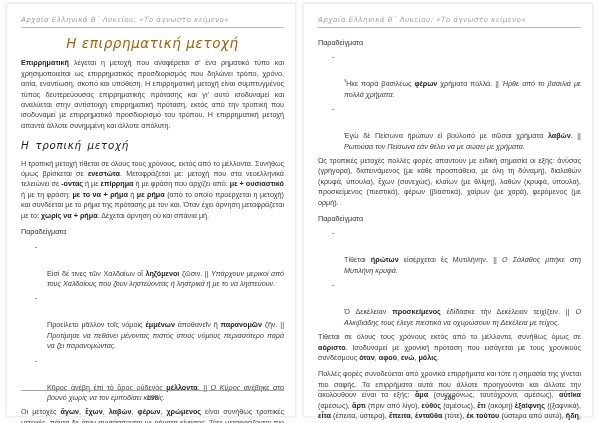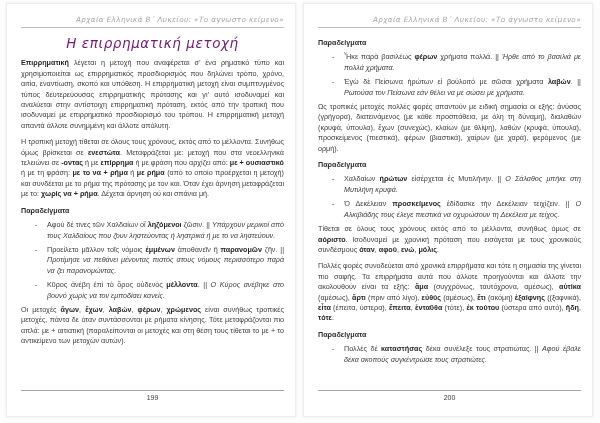--- a/index.html
+++ b/index.html
@@ -10,21 +10,21 @@
   .spread{position:relative;width:600px;height:423px;background:#fdfdfd;}
   .page{
     position:absolute;top:3px;height:414px;width:290px;
     background:#ffffff;border:1px solid #ededed;box-sizing:border-box;
     box-shadow:0 0 3px rgba(0,0,0,0.07);
   }
   .page-left{left:6px;}
   .page-right{left:303px;}
   .running-header{
     margin:11px 11px 0 14px;
-    text-align:right;
+    text-align:left;
     font-family:"DejaVu Sans",sans-serif;
     font-style:italic;
     font-size:7.2px;
     letter-spacing:0.4px;
     color:#a3a3a3;
     padding-bottom:3px;
     border-bottom:1px solid #bcbcbc;
     white-space:nowrap;
   }
   .content{
@@ -32,47 +32,47 @@
     color:#3b3b3b;
     font-size:7.2px;
     line-height:10.4px;
   }
   .title{
     font-family:"DejaVu Sans",sans-serif;
     font-style:italic;
     font-size:13.5px;
     letter-spacing:0.6px;
     text-align:center;
-    color:#701a75;
+    color:#a16207;
     margin:6px 0 10px 0;
   }
   .heading{
     font-family:"DejaVu Sans",sans-serif;
     font-style:italic;
     font-size:10.3px;
     letter-spacing:0.7px;
     word-spacing:2px;
     color:#1d1d1d;
     margin:9px 0 8px 0;
   }
   .para{
     text-align:justify;
     margin:0 0 6px 0;
   }
   .label{
-    font-weight:bold;
+    font-weight:normal;
     color:#2e2e2e;
     margin:1px 0 4px 0;
   }
   .bullet{
     display:flex;
     margin:0 0 4px 14px;
   }
   .bullet .dash{flex:0 0 12px;color:#3b3b3b;}
-  .bullet .btext{flex:1;text-align:justify;}
+  .bullet .btext{flex:1;text-align:justify;margin-top:27px;}
   .b{font-weight:bold;color:#262626;}
   .i{font-style:italic;}
   .page-footer{
     position:absolute;left:14px;right:11px;bottom:15px;
   }
   .footer-rule{border-top:1px solid #a5a5a5;height:0;}
   .page-number{
     text-align:center;
     font-size:7px;
     color:#3a3a3a;
@@ -82,25 +82,26 @@
 </head>
 <body>
 
 <div class="spread">
 
   <section class="page page-left">
     <div class="running-header">Αρχαία Ελληνικά Β΄ Λυκείου: «Το άγνωστο κείμενο»</div>
     <div class="content">
         <div class="title"><span>Η επιρρηματική μετοχή</span></div>
         <div class="para"><span class="b">Επιρρηματική</span><span> λέγεται η μετοχή που αναφέρεται σ’ ένα ρηματικό τύπο και χρησιμοποιείται ως επιρρηματικός προσδιορισμός που δηλώνει τρόπο, χρόνο, αιτία, εναντίωση, σκοπό και υπόθεση. Η επιρρηματική μετοχή είναι συμπτυγμένος τύπος δευτερεύουσας επιρρηματικής πρότασης και γι’ αυτό ισοδυναμεί και αναλύεται στην αντίστοιχη επιρρηματική πρόταση, εκτός από την τροπική που ισοδυναμεί με επιρρηματικό προσδιορισμό του τρόπου. Η επιρρηματική μετοχή απαντά άλλοτε συνημμένη και άλλοτε απόλυτη.</span></div>
+        <div class="heading"><span>Η τροπική μετοχή</span></div>
         <div class="para"><span>Η τροπική μετοχή τίθεται σε όλους τους χρόνους, εκτός από το μέλλοντα. Συνήθως όμως βρίσκεται σε </span><span class="b">ενεστώτα</span><span>. Μεταφράζεται με: μετοχή που στα νεοελληνικά τελειώνει σε </span><span class="b">-οντας</span><span> ή με </span><span class="b">επίρρημα</span><span> ή με φράση που αρχίζει από: </span><span class="b">με + ουσιαστικό</span><span> ή με τη φράση: </span><span class="b">με το να + ρήμα</span><span> ή </span><span class="b">με ρήμα</span><span> (από το οποίο προέρχεται η μετοχή) και συνδέεται με το ρήμα της πρότασης με τον και. Όταν έχει άρνηση μεταφράζεται με το: </span><span class="b">χωρίς να + ρήμα</span><span>. Δέχεται άρνηση ού και σπάνια μή.</span></div>
         <div class="label"><span>Παραδείγματα</span></div>
         <div class="bullet">
           <span class="dash">-</span>
-          <span class="btext"><span>Αφού δέ τινες τῶν Χαλδαίων οἳ </span><span class="b">ληζόμενοι</span><span> ζῶσιν. || </span><span class="i">Υπάρχουν μερικοί από τους Χαλδαίους που ζουν ληστεύοντας ή ληστρικά ή με το να ληστεύουν.</span></span>
+          <span class="btext"><span>Εἰσὶ δέ τινες τῶν Χαλδαίων οἳ </span><span class="b">ληζόμενοι</span><span> ζῶσιν. || </span><span class="i">Υπάρχουν μερικοί από τους Χαλδαίους που ζουν ληστεύοντας ή ληστρικά ή με το να ληστεύουν.</span></span>
         </div>
         <div class="bullet">
           <span class="dash">-</span>
           <span class="btext"><span>Προείλετο μᾶλλον τοῖς νόμοις </span><span class="b">ἐμμένων</span><span> ἀποθανεῖν ἢ </span><span class="b">παρανομῶν</span><span> ζῆν. || </span><span class="i">Προτίμησε να πεθάνει μένοντας πιστός στους νόμους περισσότερο παρά να ζει παρανομώντας.</span></span>
         </div>
         <div class="bullet">
           <span class="dash">-</span>
           <span class="btext"><span>Κῦρος ἀνέβη ἐπὶ τὸ ὄρος οὐδενὸς </span><span class="b">μέλλοντα</span><span>. || </span><span class="i">Ο Κύρος ανέβηκε στο βουνό χωρίς να τον εμποδίσει κανείς.</span></span>
         </div>
         <div class="para"><span>Οι μετοχές </span><span class="b">ἄγων</span><span>, </span><span class="b">ἔχων</span><span>, </span><span class="b">λαβών</span><span>, </span><span class="b">φέρων</span><span>, </span><span class="b">χρώμενος</span><span> είναι συνήθως τροπικές μετοχές, πάντα δε όταν συντάσσονται με ρήματα κίνησης. Τότε μεταφράζονται πιο απλά: με + αιτιατική (παραλείπονται οι μετοχές και στη θέση τους τίθεται το με + το αντικείμενο των μετοχών αυτών).</span></div>
@@ -120,21 +121,21 @@
           <span class="btext"><span>Ἧκε παρὰ βασιλέως </span><span class="b">φέρων</span><span> χρήματα πολλά. || </span><span class="i">Ήρθε από το βασιλιά με πολλά χρήματα.</span></span>
         </div>
         <div class="bullet">
           <span class="dash">-</span>
           <span class="btext"><span>Ἐγὼ δὲ Πείσωνα ἠρώτων εἰ βούλοιτό με σῶσαι χρήματα </span><span class="b">λαβών</span><span>. || </span><span class="i">Ρωτούσα τον Πείσωνα εάν θέλει να με σώσει με χρήματα.</span></span>
         </div>
         <div class="para"><span>Ως τροπικές μετοχές πολλές φορές απαντούν με ειδική σημασία οι εξής: ἀνύσας (γρήγορα), διατεινάμενος (με κάθε προσπάθεια, με όλη τη δύναμη), διαλαθών (κρυφά, ύπουλα), ἔχων (συνεχώς), κλαίων (με θλίψη), λαθών (κρυφά, ύπουλα), προσκείμενος (πιεστικά), φέρων (βιαστικά), χαίρων (με χαρά), φερόμενος (με ορμή).</span></div>
         <div class="label"><span>Παραδείγματα</span></div>
         <div class="bullet">
           <span class="dash">-</span>
-          <span class="btext"><span>Χαλδαίων </span><span class="b">ἠρώτων</span><span> εἰσέρχεται ἐς Μυτιλήνην. || </span><span class="i">Ο Σάλαθος μπήκε στη Μυτιλήνη κρυφά.</span></span>
+          <span class="btext"><span>Τίθεται </span><span class="b">ἠρώτων</span><span> εἰσέρχεται ἐς Μυτιλήνην. || </span><span class="i">Ο Σάλαθος μπήκε στη Μυτιλήνη κρυφά.</span></span>
         </div>
         <div class="bullet">
           <span class="dash">-</span>
           <span class="btext"><span>Ὁ Δεκέλειαν </span><span class="b">προσκείμενος</span><span> ἐδίδασκε τὴν Δεκέλειαν τειχίζειν. || </span><span class="i">Ο Αλκιβιάδης τους έλεγε πιεστικά να οχυρώσουν τη Δεκέλεια με τείχος.</span></span>
         </div>
         <div class="para"><span>Τίθεται σε όλους τους χρόνους εκτός από το μέλλοντα, συνήθως όμως σε </span><span class="b">αόριστο</span><span>. Ισοδυναμεί με χρονική πρόταση που εισάγεται με τους χρονικούς συνδέσμους </span><span class="b">όταν</span><span>, </span><span class="b">αφού</span><span>, </span><span class="b">ενώ</span><span>, </span><span class="b">μόλις</span><span>.</span></div>
         <div class="para"><span>Πολλές φορές συνοδεύεται από χρονικά επιρρήματα και τότε η σημασία της γίνεται πιο σαφής. Τα επιρρήματα αυτά που άλλοτε προηγούνται και άλλοτε την ακολουθούν είναι τα εξής: </span><span class="b">ἅμα</span><span> (συγχρόνως, ταυτόχρονα, αμέσως), </span><span class="b">αὐτίκα</span><span> (αμέσως), </span><span class="b">ἄρτι</span><span> (πριν από λίγο), </span><span class="b">εὐθύς</span><span> (αμέσως), </span><span class="b">ἔτι</span><span> (ακόμη) </span><span class="b">ἐξαίφνης</span><span> ((ξαφνικά), </span><span class="b">εἶτα</span><span> (έπειτα, ύστερα), </span><span class="b">ἔπειτα</span><span>, </span><span class="b">ἐνταῦθα</span><span> (τότε), </span><span class="b">ἐκ τούτου</span><span> (ύστερα από αυτό), </span><span class="b">ἤδη</span><span>, </span><span class="b">τότε</span><span>.</span></div>
         <div class="label"><span>Παραδείγματα</span></div>
         <div class="bullet">
           <span class="dash">-</span>

